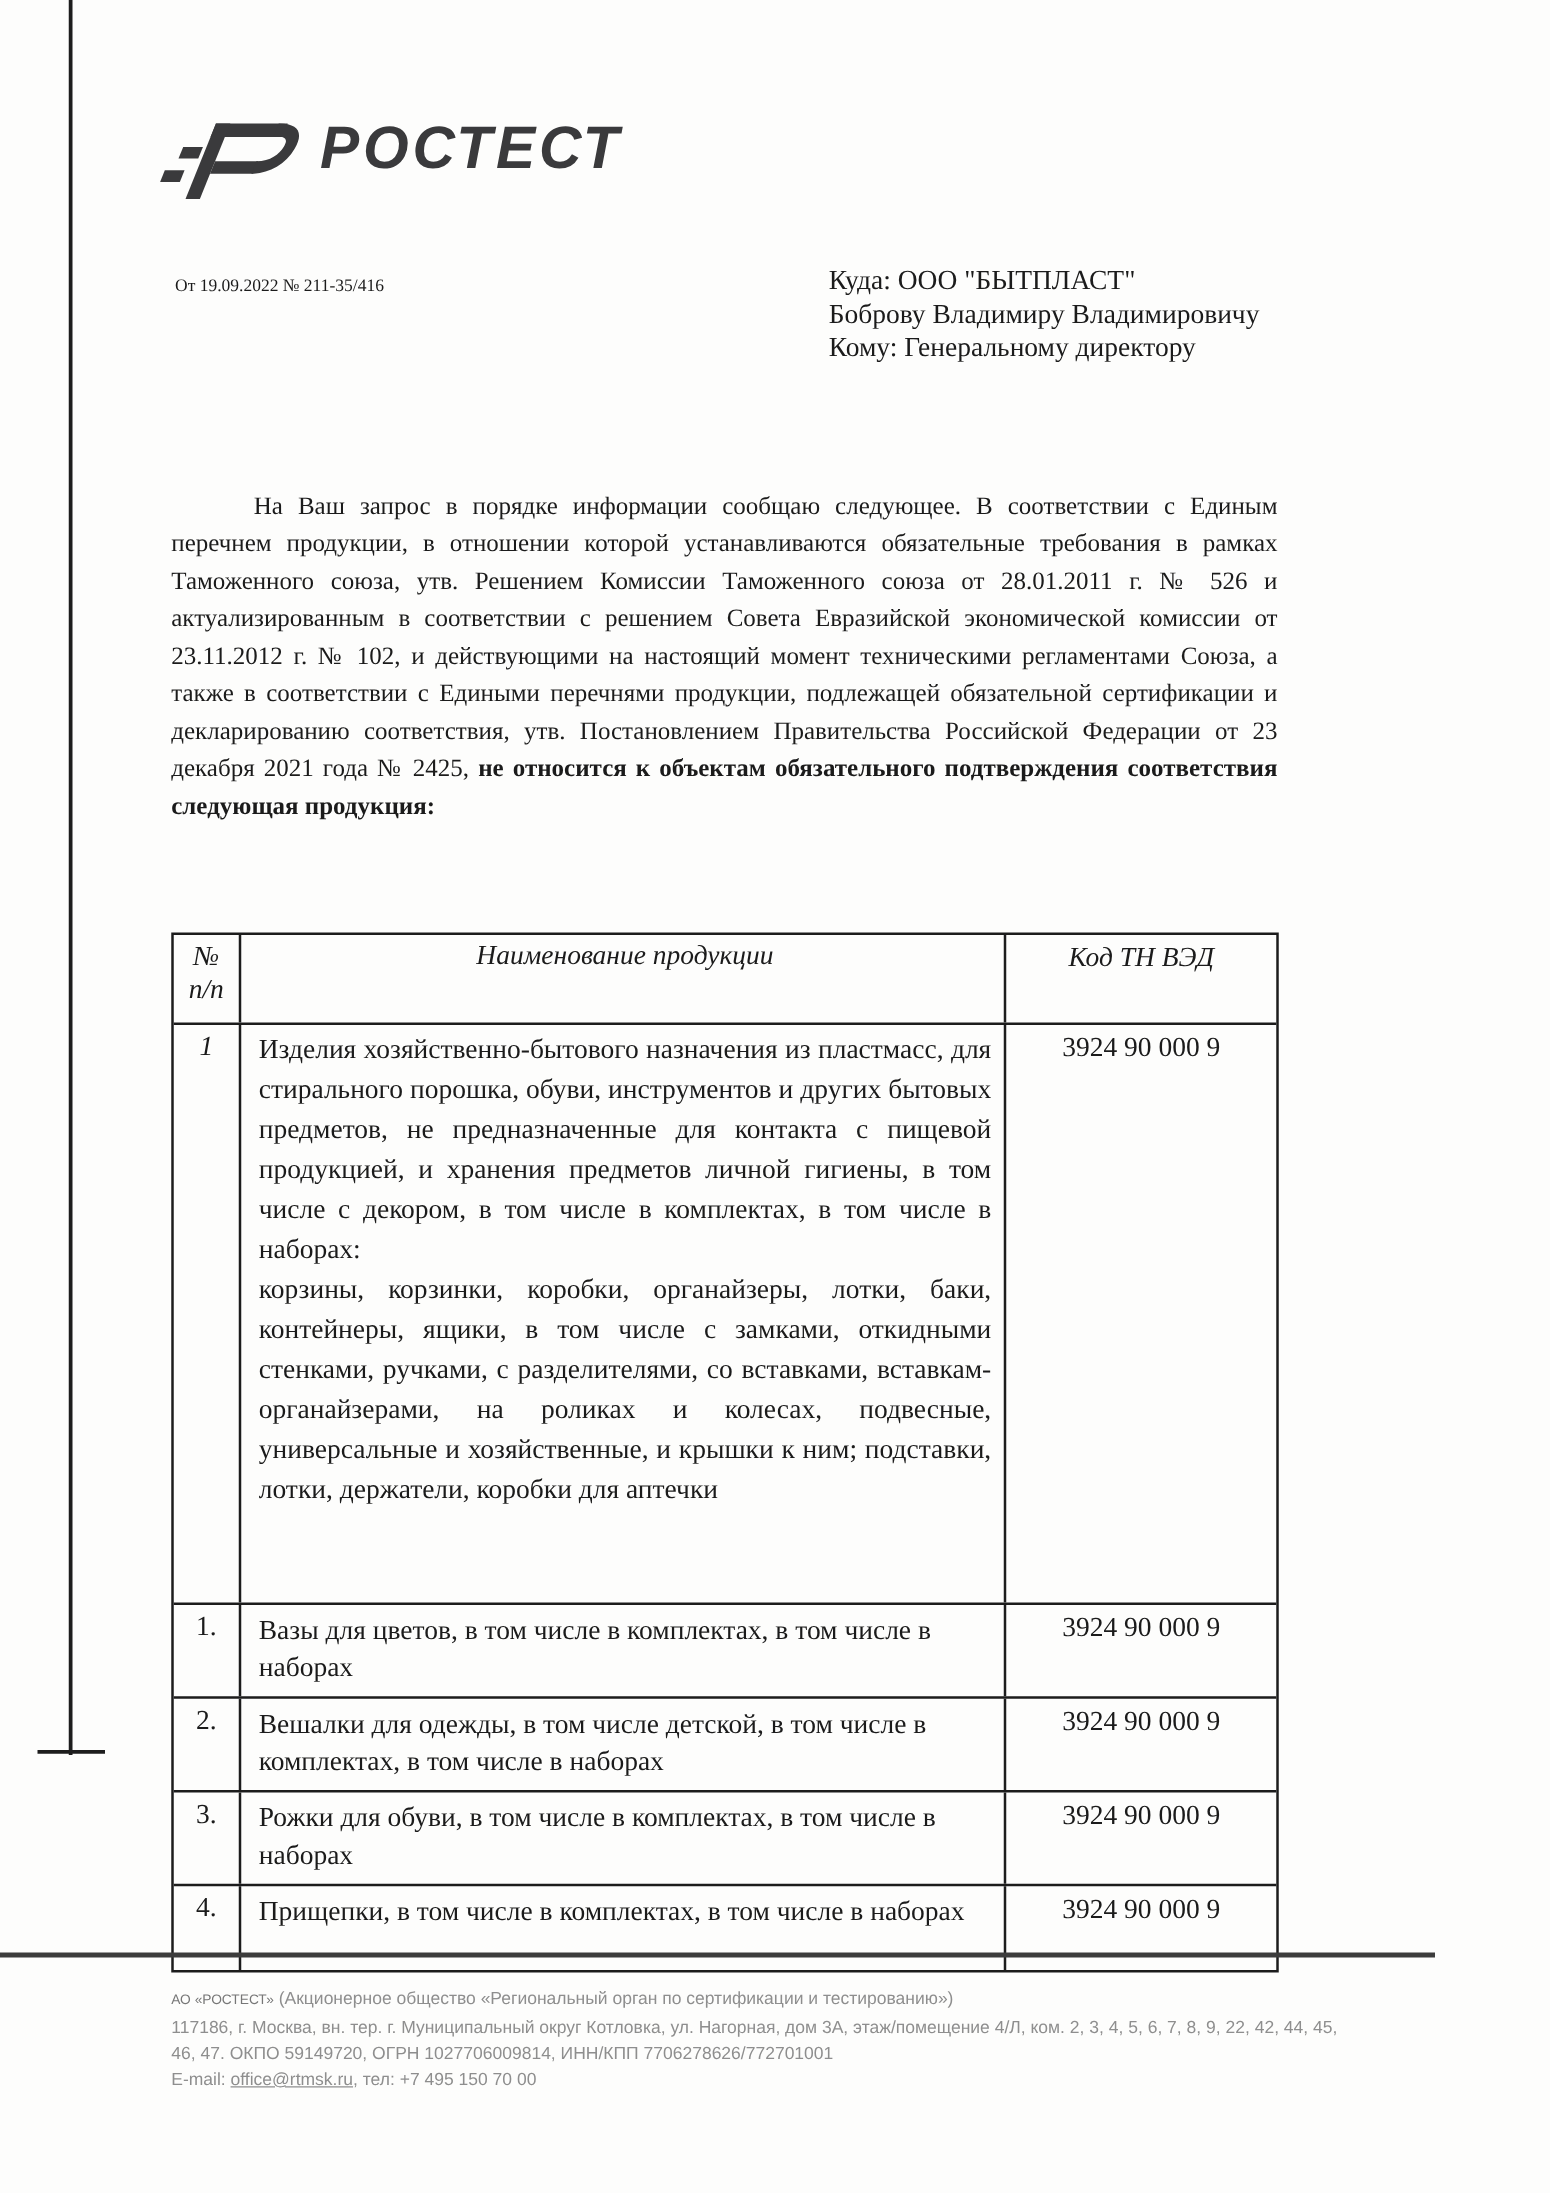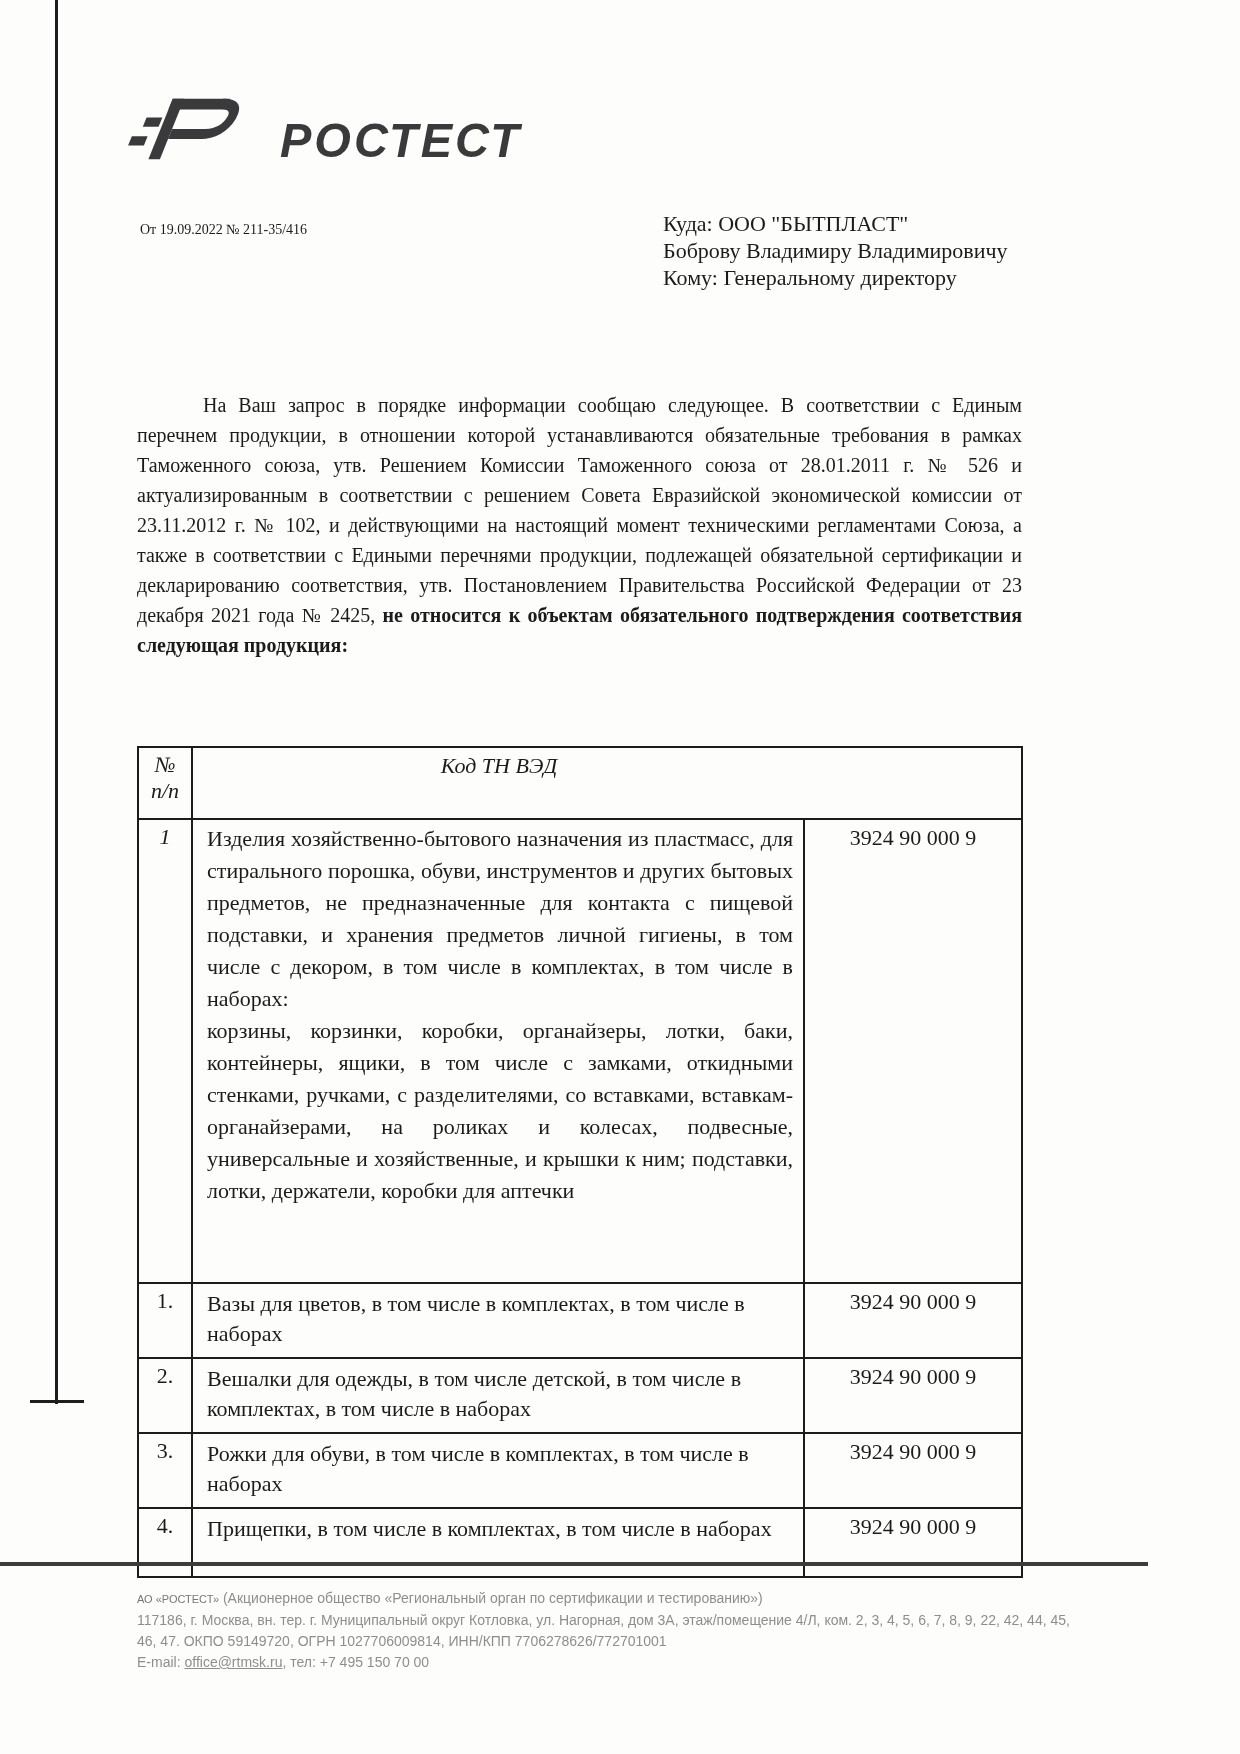--- a/index.html
+++ b/index.html
@@ -12,21 +12,21 @@
     overflow:hidden;
   }
   .abs{position:absolute;}
 
   
   .margin-vline{left:55px;top:0;width:3px;height:1404px;background:#1d1d1d;}
   .margin-tick{left:30px;top:1400px;width:54px;height:3px;background:#1d1d1d;}
   .footer-sep{left:0;top:1562px;width:1148px;height:4px;background:#3c3c3c;}
 
   
-  .logo{left:128px;top:90px;display:flex;align-items:flex-end;gap:30px;}
+  .logo{left:128px;top:90px;display:flex;align-items:flex-start;gap:6px;}
   .logo-text{
     font-family:"Liberation Sans","DejaVu Sans",sans-serif;
     font-style:italic;font-weight:700;
     font-size:47px;letter-spacing:3px;color:#3a3a3c;
     transform:scaleY(1.02);
   }
 
   
   .ref-line{left:140px;top:222px;font-size:14px;}
   .recipient{left:663px;top:210px;width:380px;font-size:22px;line-height:27px;}
@@ -99,27 +99,28 @@
 </div>
 
 <p class="abs body-par"><span>На Ваш запрос в порядке информации сообщаю следующее. В соответствии с Единым перечнем продукции, в отношении которой устанавливаются обязательные требования в рамках Таможенного союза, утв. Решением Комиссии Таможенного союза от 28.01.2011 г. № 526 и актуализированным в соответствии с решением Совета Евразийской экономической комиссии от 23.11.2012 г. № 102, и действующими на настоящий момент техническими регламентами Союза, а также в соответствии с Едиными перечнями продукции, подлежащей обязательной сертификации и декларированию соответствия, утв. Постановлением Правительства Российской Федерации от 23 декабря 2021 года № 2425, </span><span class="bold">не относится к объектам обязательного подтверждения соответствия следующая продукция:</span></p>
 
 <div class="abs doc-table">
   <div class="t-row t-header">
     <div class="cell c-num">
       <div>№</div>
       <div>п/п</div>
     </div>
+    <div class="cell c-name">Наименование продукции</div>
     <div class="cell c-code">Код ТН ВЭД</div>
   </div>
 
   <div class="t-row big-row">
     <div class="cell c-num">1</div>
     <div class="cell c-name">
-      <p>Изделия хозяйственно-бытового назначения из пластмасс, для стирального порошка, обуви, инструментов и других бытовых предметов, не предназначенные для контакта с пищевой подставки, и хранения предметов личной гигиены, в том числе с декором, в том числе в комплектах, в том числе в наборах:</p>
+      <p>Изделия хозяйственно-бытового назначения из пластмасс, для стирального порошка, обуви, инструментов и других бытовых предметов, не предназначенные для контакта с пищевой продукцией, и хранения предметов личной гигиены, в том числе с декором, в том числе в комплектах, в том числе в наборах:</p>
       <p>корзины, корзинки, коробки, органайзеры, лотки, баки, контейнеры, ящики, в том числе с замками, откидными стенками, ручками, с разделителями, со вставками, вставкам-органайзерами, на роликах и колесах, подвесные, универсальные и хозяйственные, и крышки к ним; подставки, лотки, держатели, коробки для аптечки</p>
     </div>
     <div class="cell c-code">3924 90 000 9</div>
   </div>
 
   <div class="t-row item-row">
     <div class="cell c-num">1.</div>
     <div class="cell c-name">Вазы для цветов, в том числе в комплектах, в том числе в наборах</div>
     <div class="cell c-code">3924 90 000 9</div>
   </div>

